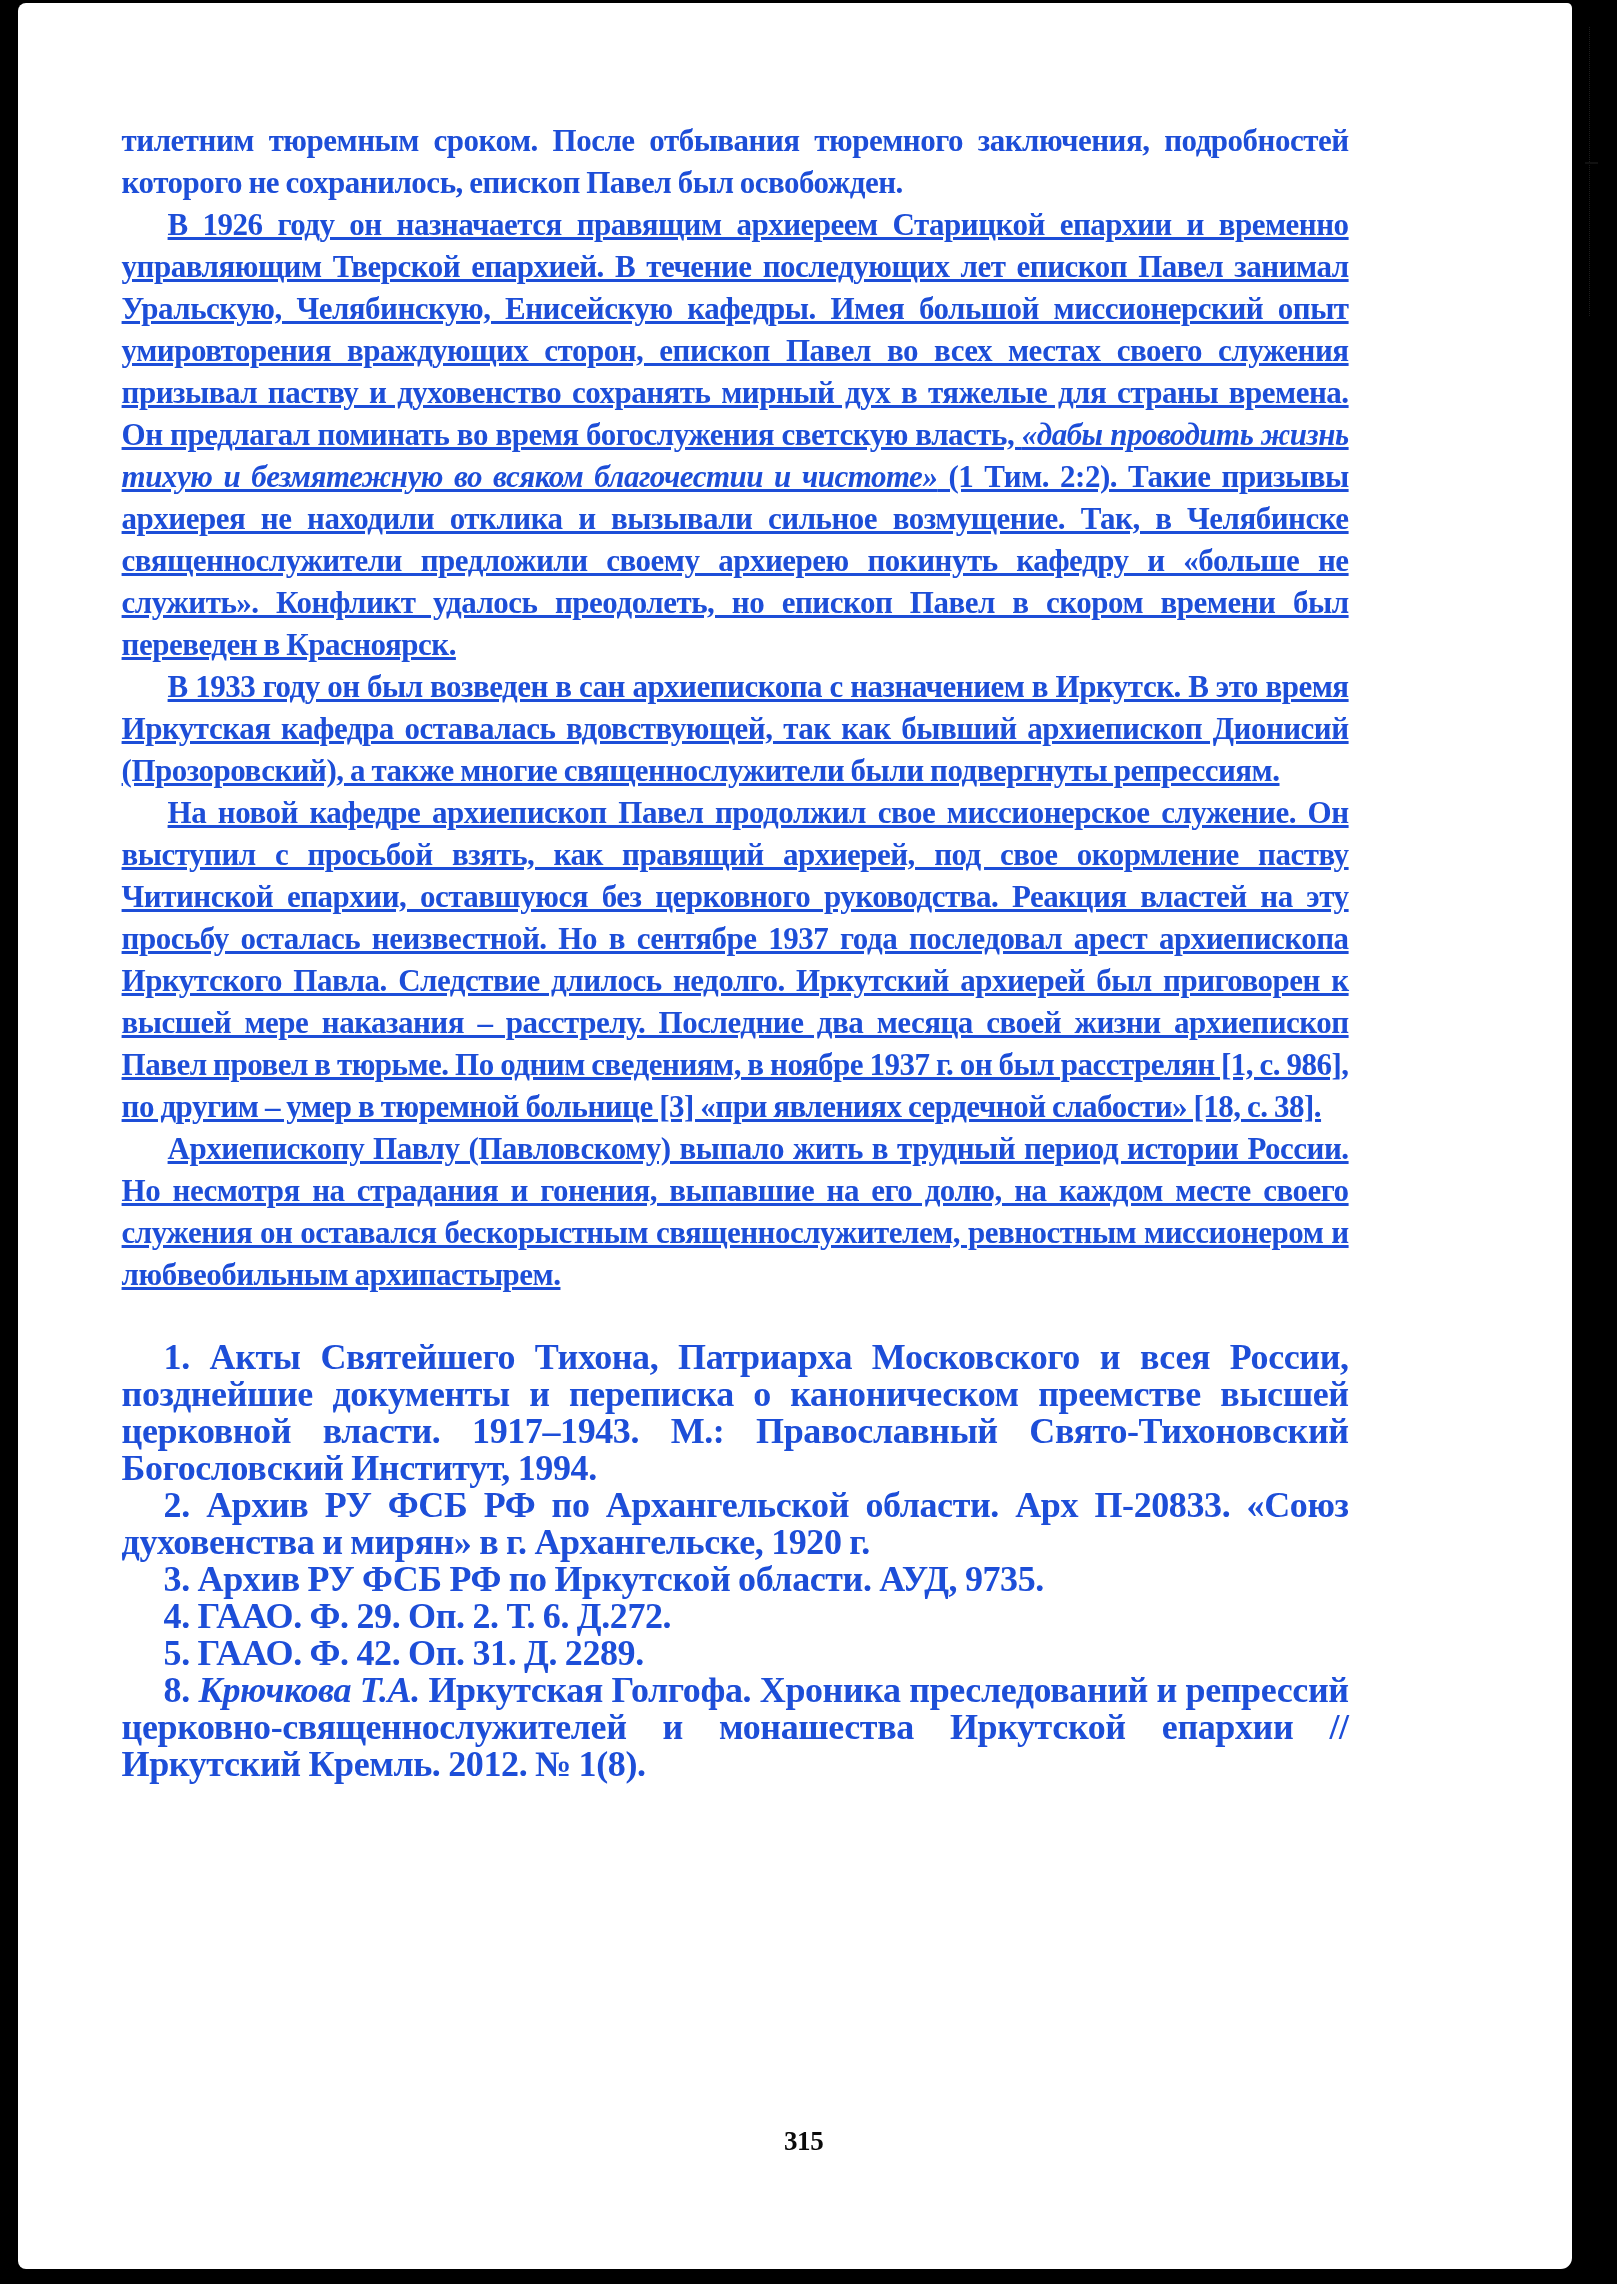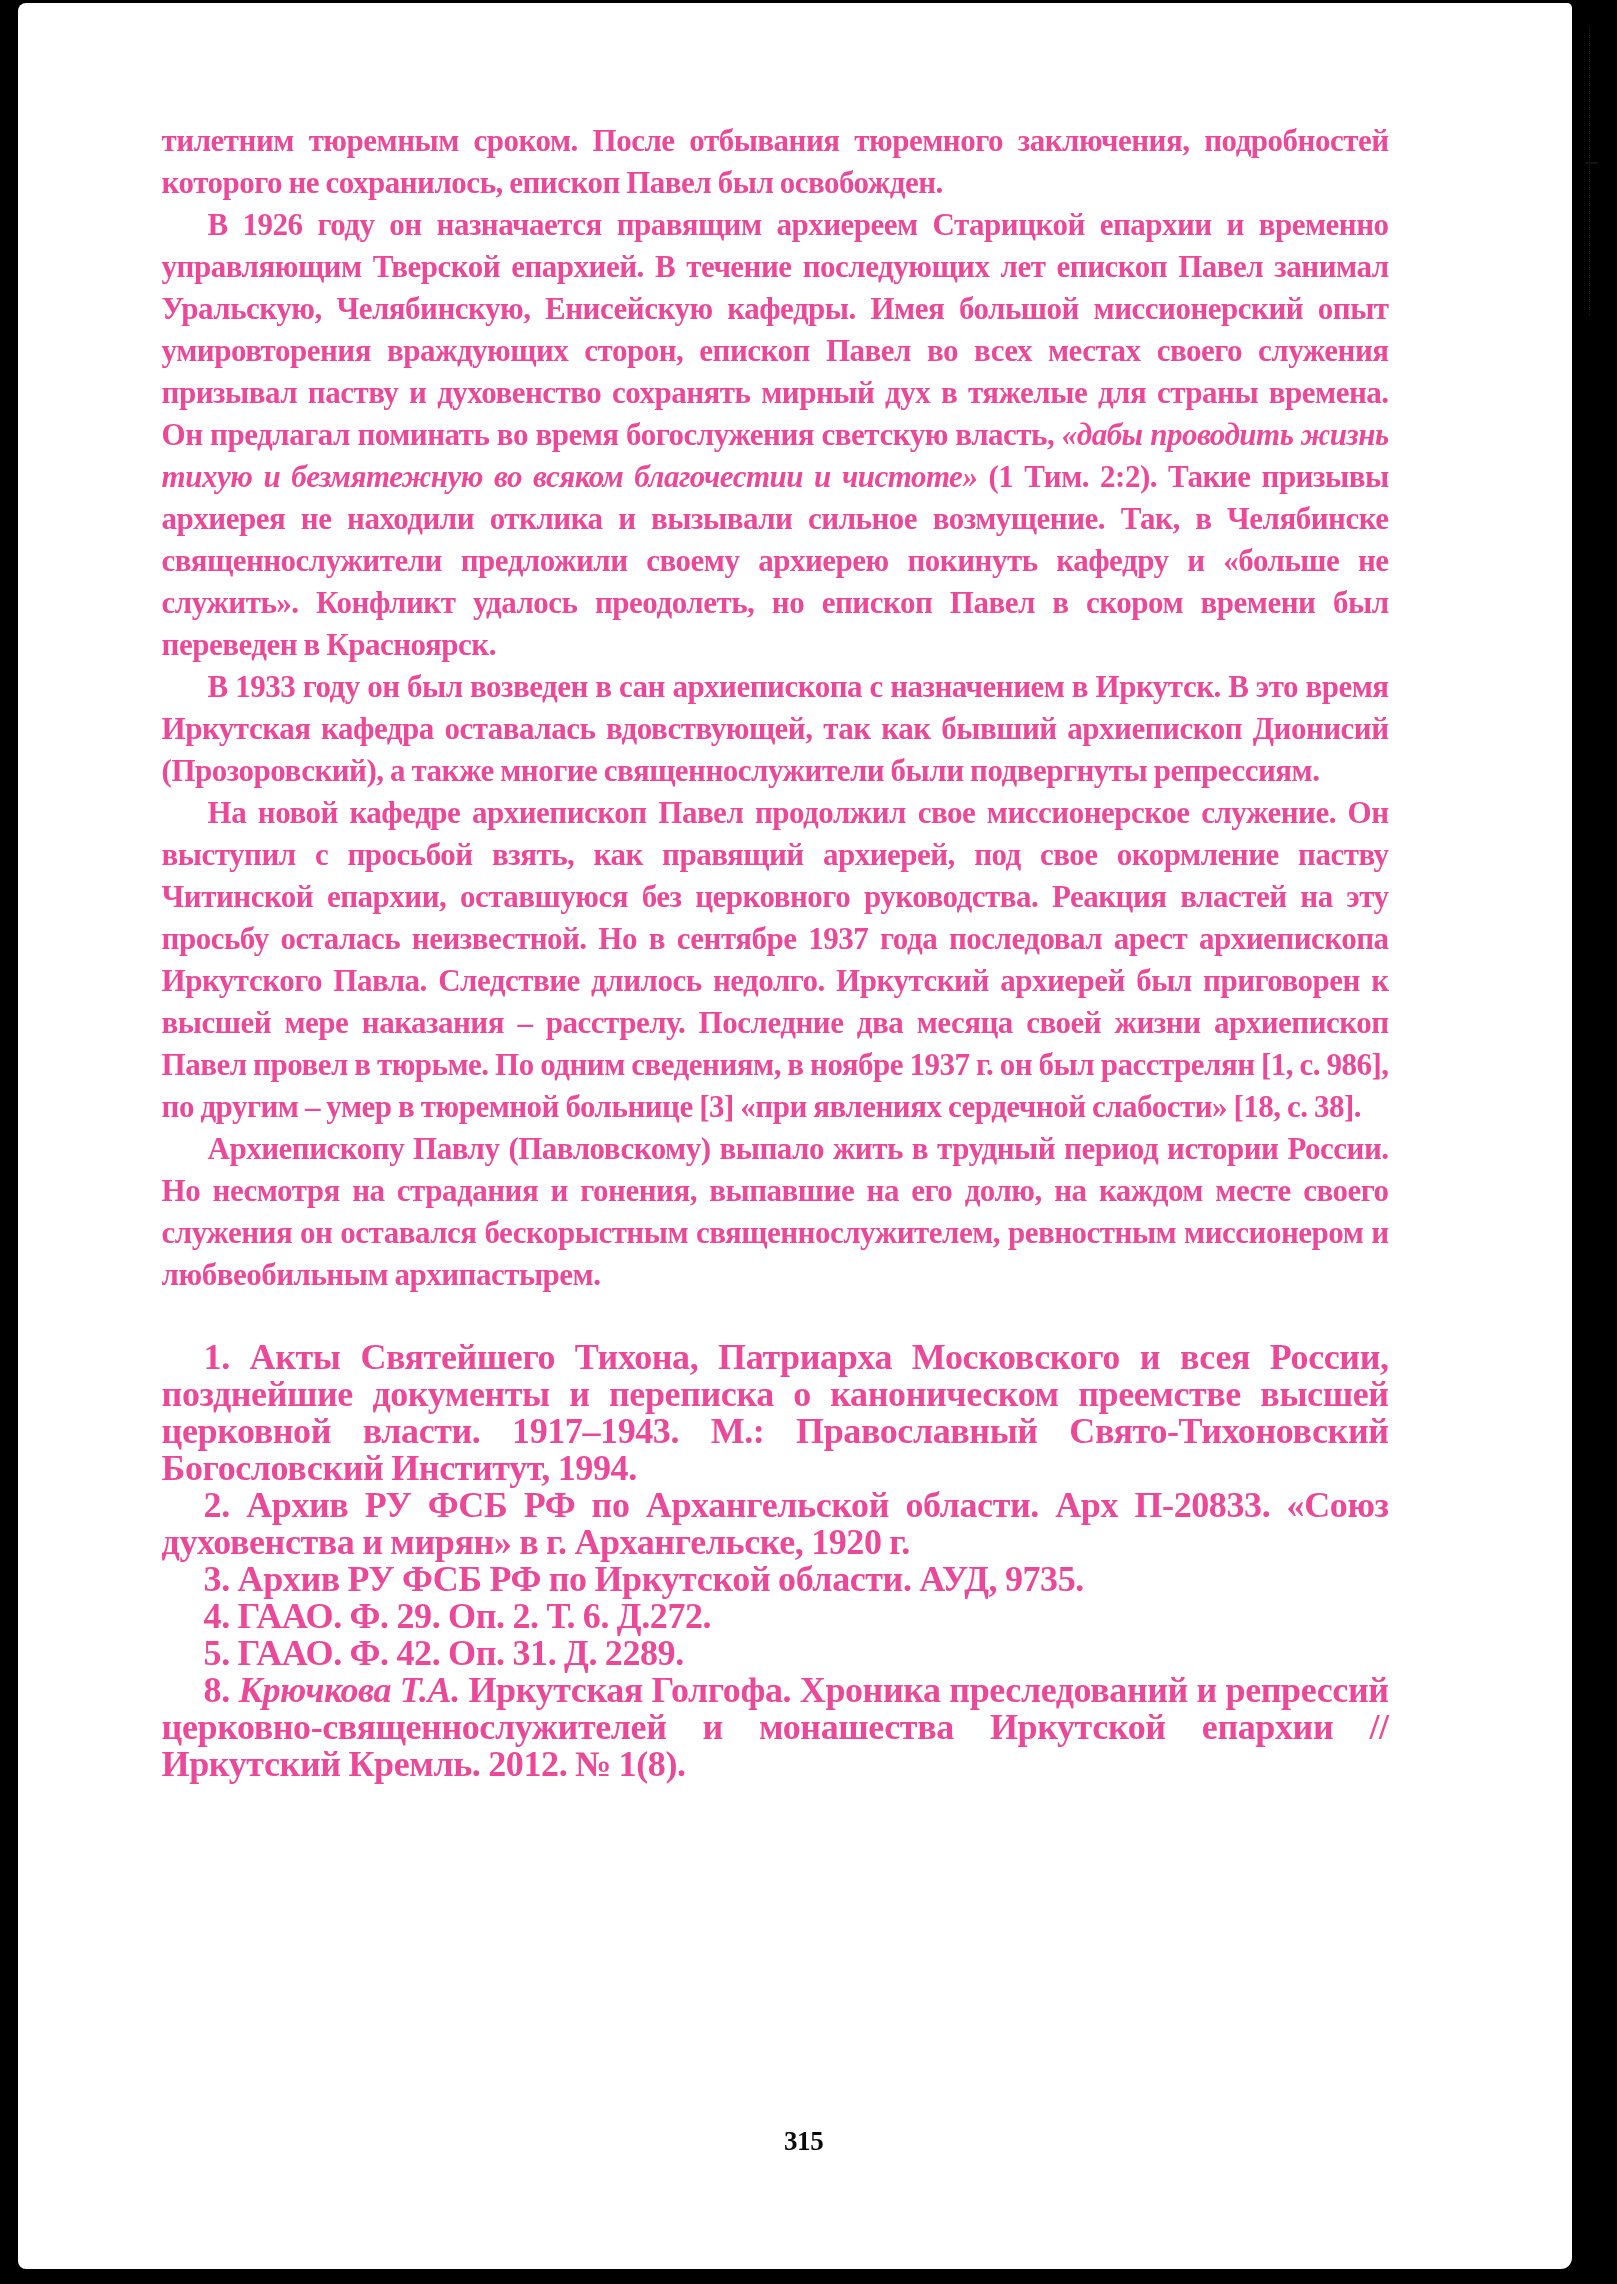--- a/index.html
+++ b/index.html
@@ -45,37 +45,37 @@
       top: 159px;
       width: 13px;
       height: 8px;
       border-top: 2.4px solid #111;
     }
     .content {
       position: absolute;
       left: 122px;
       top: 120px;
       width: 1227px;
-      color: #ec4899;
+      color: #1d4ed8;
       font-family: "Liberation Serif", "DejaVu Serif", serif;
-      margin-left: 40px;
     }
     .body-text p {
       margin: 0;
       font-size: 31px;
       line-height: 42px;
       text-align: justify;
       text-align-last: left;
       font-weight: bold;
       letter-spacing: -0.5px;
       word-spacing: -0.8px;
       hyphens: manual;
     }
     .body-text p.indent {
       text-indent: 46px;
+      text-decoration: underline;
     }
     .body-text .quote-italic {
       font-style: italic;
     }
     .section-heading {
       margin: 53px 0 0 40px;
       font-size: 32px;
       line-height: 42px;
       font-weight: bold;
       letter-spacing: -0.5px;

